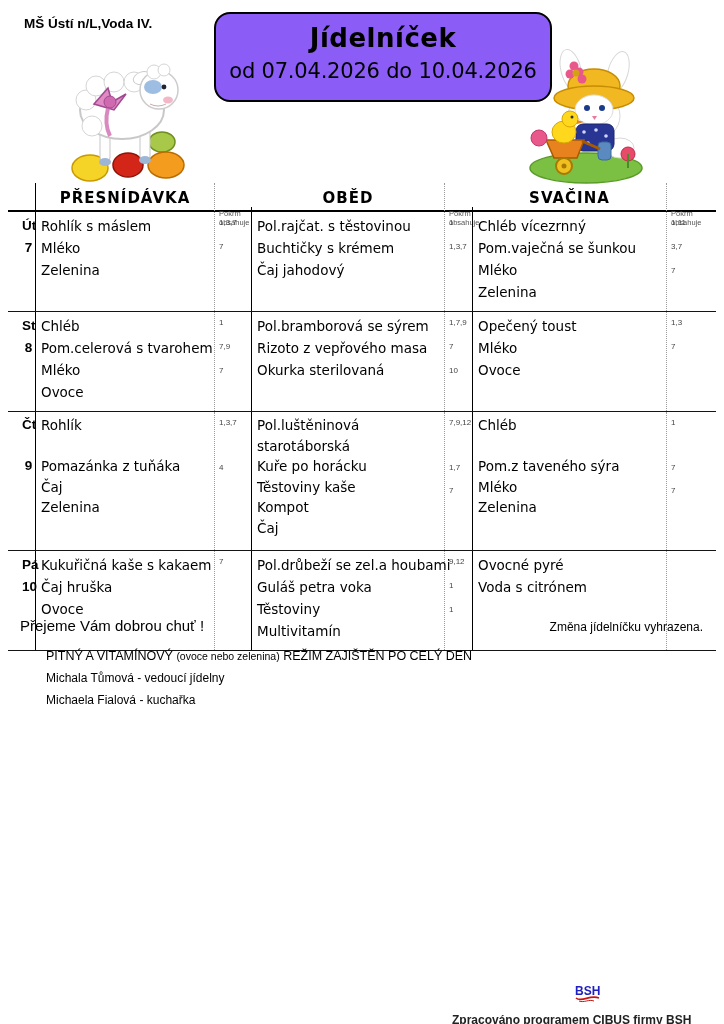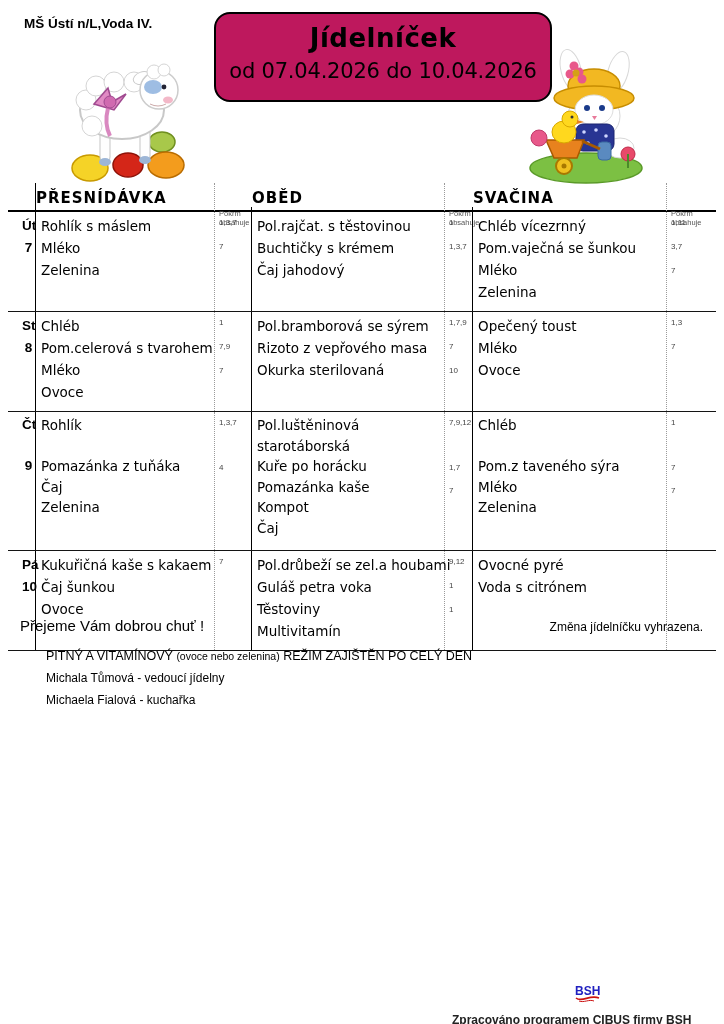--- a/index.html
+++ b/index.html
@@ -7,31 +7,31 @@
     width:724px;height:1024px;background:#ffffff;position:relative;
     font-family:"DejaVu Sans",sans-serif;color:#000;overflow:hidden;
   }
   
   .school-name{
     position:absolute;left:24px;top:16px;
     font-family:"Liberation Sans",sans-serif;font-weight:bold;font-size:13.5px;
   }
   .title-box{
     position:absolute;left:214px;top:12px;width:334px;height:86px;
-    border:2px solid #000;border-radius:16px;text-align:center;background:#be185d;
+    border:2px solid #000;border-radius:16px;text-align:center;background:#8b5cf6;
   }
   .title-box .main-title{font-size:26px;font-weight:bold;margin-top:9px;letter-spacing:.5px;}
   .title-box .date-range{font-size:21px;margin-top:6px;letter-spacing:-0.2px;}
   .clipart{position:absolute;}
   
   .menu-table{position:absolute;left:8px;top:183px;width:708px;}
   .trow{display:grid;grid-template-columns:28px 179px 37px 193px 28px 194px 49px;}
   .thead{height:27px;border-bottom:2px solid #000;}
   .thead .colhead{
-    font-size:15px;font-weight:bold;letter-spacing:1px;
+    font-size:15px;font-weight:bold;text-align:center;letter-spacing:1px;
     padding-top:6px;
   }
   .alg-head{font-size:7.5px;color:#555;padding:3px 0 0 4px;line-height:8.5px;
     font-family:"Liberation Sans",sans-serif;margin-top:24px;}
   .b-solid{border-right:1.2px solid #000;}
   .b-dot{border-right:1px dotted #9a9a9a;}
   .menu-row{border-bottom:1.5px solid #141414;}
   .menu-row .line{height:22px;line-height:22px;white-space:nowrap;overflow:visible;}
   .menu-row.r0{min-height:88px;}
   .menu-row.r1{min-height:89px;}
@@ -236,21 +236,21 @@
           <div class="line">1,3,7</div>
           <div class="line"></div>
           <div class="line">4</div>
           <div class="line"></div>
           <div class="line"></div>
         </div>
         <div class="cell food-cell b-dot">
           <div class="line">Pol.luštěninová</div>
           <div class="line">starotáborská</div>
           <div class="line">Kuře po horácku</div>
-          <div class="line">Pomazánka kaše</div>
+          <div class="line">Těstoviny kaše</div>
           <div class="line">Kompot</div>
           <div class="line">Čaj</div>
         </div>
         <div class="cell alg-cell b-solid">
           <div class="line">7,9,12</div>
           <div class="line"></div>
           <div class="line">1,7</div>
           <div class="line">7</div>
           <div class="line"></div>
           <div class="line"></div>
@@ -270,21 +270,21 @@
           <div class="line"></div>
         </div>
       </div>
       <div class="trow menu-row r3">
         <div class="cell day-cell b-solid">
           <div class="line">Pá</div>
           <div class="line">10</div>
         </div>
         <div class="cell food-cell b-dot">
           <div class="line">Kukuřičná kaše s kakaem</div>
-          <div class="line">Čaj šunkou</div>
+          <div class="line">Čaj hruška</div>
           <div class="line">Ovoce</div>
         </div>
         <div class="cell alg-cell b-solid">
           <div class="line">7</div>
           <div class="line"></div>
           <div class="line"></div>
         </div>
         <div class="cell food-cell b-dot">
           <div class="line">Pol.drůbeží se zel.a houbami</div>
           <div class="line">Guláš petra voka</div>

